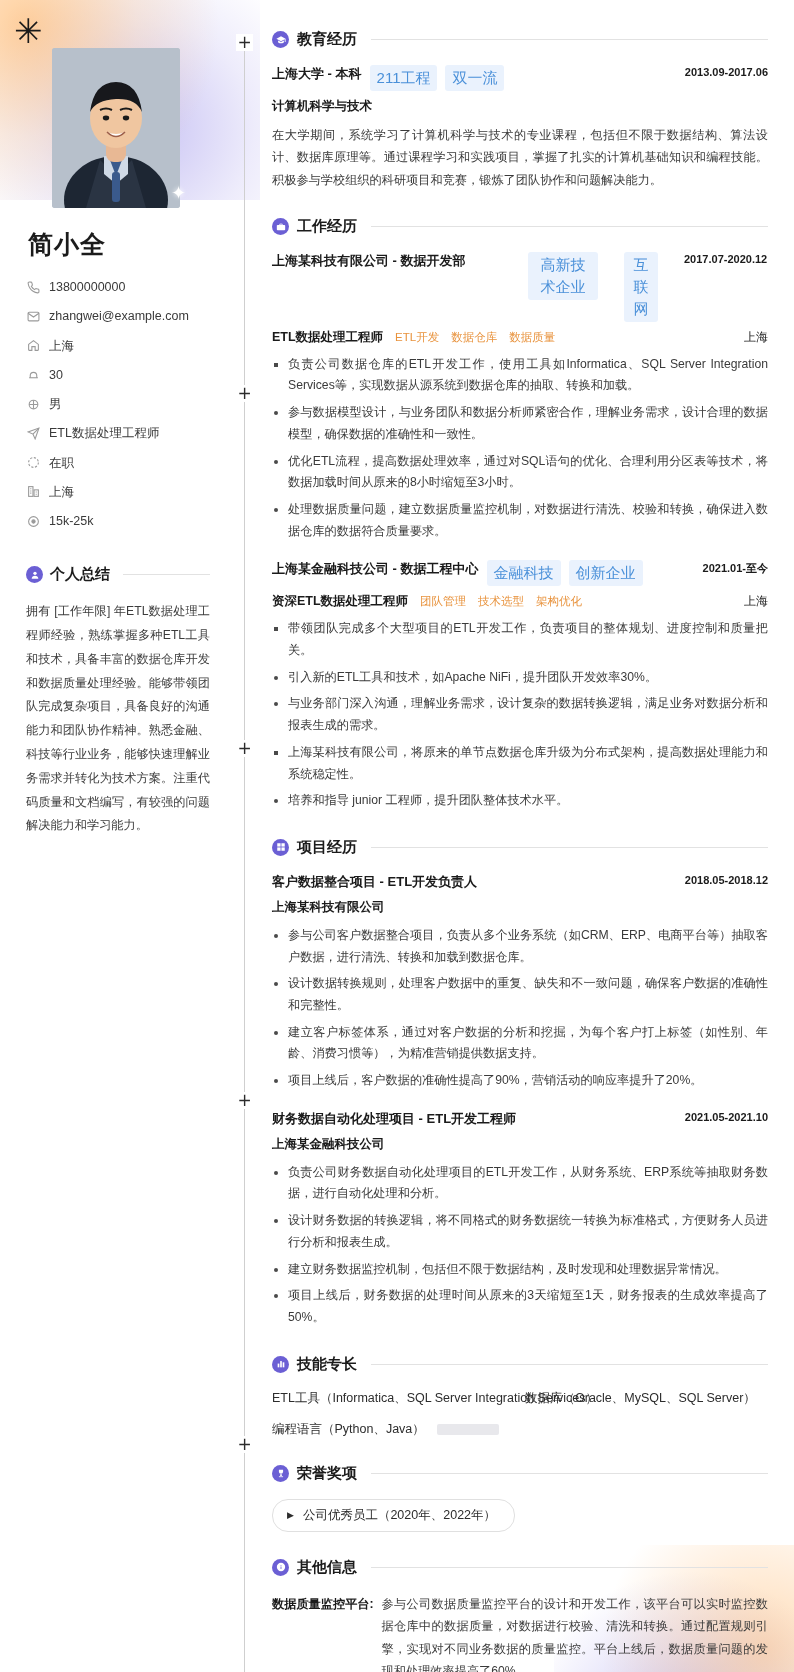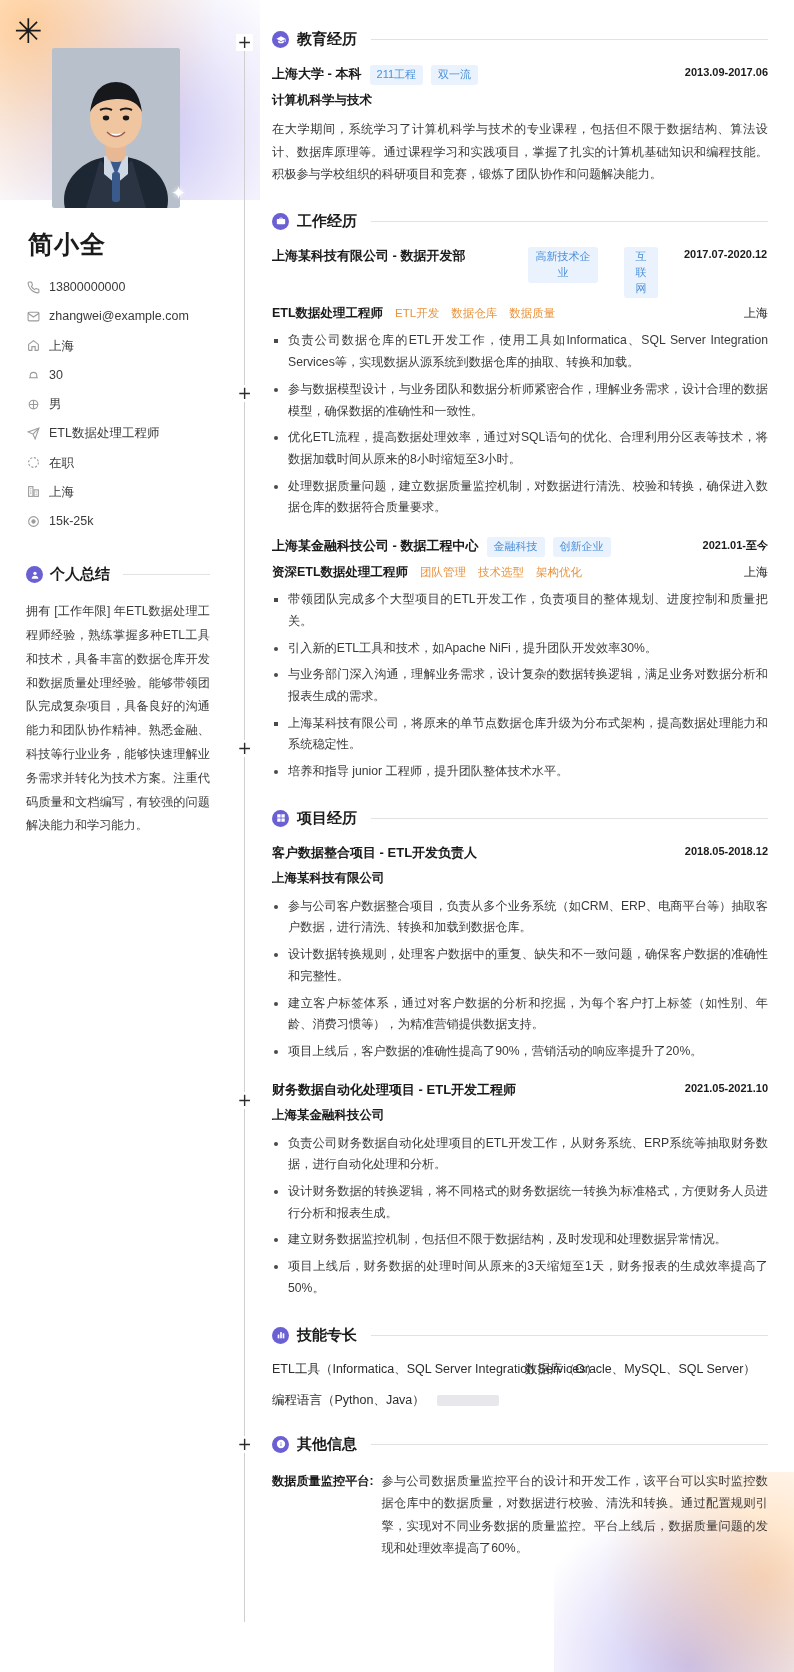--- a/index.html
+++ b/index.html
@@ -127,21 +127,21 @@
   .entry-title-wrap {
     flex: 1 1 auto; display: flex; flex-wrap: wrap; align-items: flex-start;
     gap: 8px; min-width: 0;
   }
   .entry-title { font-size: 13px; font-weight: bold; color: #1b1b1b; line-height: 1.45; }
   .entry-date {
     flex: 0 0 auto; font-size: 11px; font-weight: bold; color: #1b1b1b;
     white-space: nowrap; padding-top: 1px;
   }
   .tag {
-    font-size: 11px; padding: 2px 7px; border-radius: 3px; line-height: 1.45;
+    font-size: 15px; padding: 2px 7px; border-radius: 3px; line-height: 1.45;
     white-space: normal; max-width: 70px; text-align: center;
   }
   .tag-blue { background: #eaf2fd; color: #4a90d9; }
   .tag-wide { max-width: none; white-space: nowrap; }
 
   .role-line {
     display: flex; align-items: center; gap: 12px; margin-bottom: 8px;
     flex-wrap: wrap;
   }
   .role-name { font-size: 12.5px; font-weight: bold; color: #1b1b1b; }
@@ -500,20 +500,37 @@
         </div>
 
         <div class="skill-row">
           <span class="skill-label">编程语言（Python、Java）</span>
           <span class="skill-bar">
             <span class="skill-fill" id="skill-fill-1" style="width: 72%;"></span>
           </span>
         </div>
       </section>
 
+      <section class="sec">
+        <div class="sec-head">
+          <span class="circ-ico">
+            <svg viewBox="0 0 24 24">
+                <path d="M7 4h10v5a5 5 0 0 1-10 0z"></path>
+                <path d="M10 15h4v4h-4z"></path>
+                <path d="M7 20h10v2H7z"></path>
+              </svg>
+          </span>
+          <span class="sec-title">荣誉奖项</span>
+          <span class="sec-rule"></span>
+        </div>
+        <div class="honor-pill">
+          <span class="tri">▶</span>
+          <span>公司优秀员工（2020年、2022年）</span>
+        </div>
+      </section>
 
       <section class="sec">
         <div class="sec-head">
           <span class="circ-ico">
             <svg viewBox="0 0 24 24">
                 <circle cx="12" cy="12" r="10" fill="#fff" opacity="0"></circle>
                 <path d="M12 2a10 10 0 1 0 0 20 10 10 0 0 0 0-20zm1 15h-2v-6h2zm0-8h-2V7h2z"></path>
               </svg>
           </span>
           <span class="sec-title">其他信息</span>

